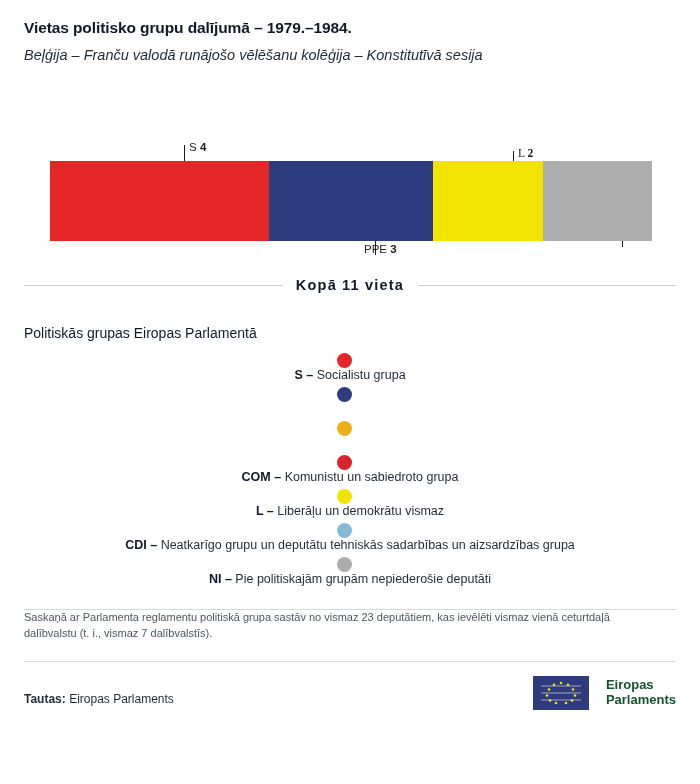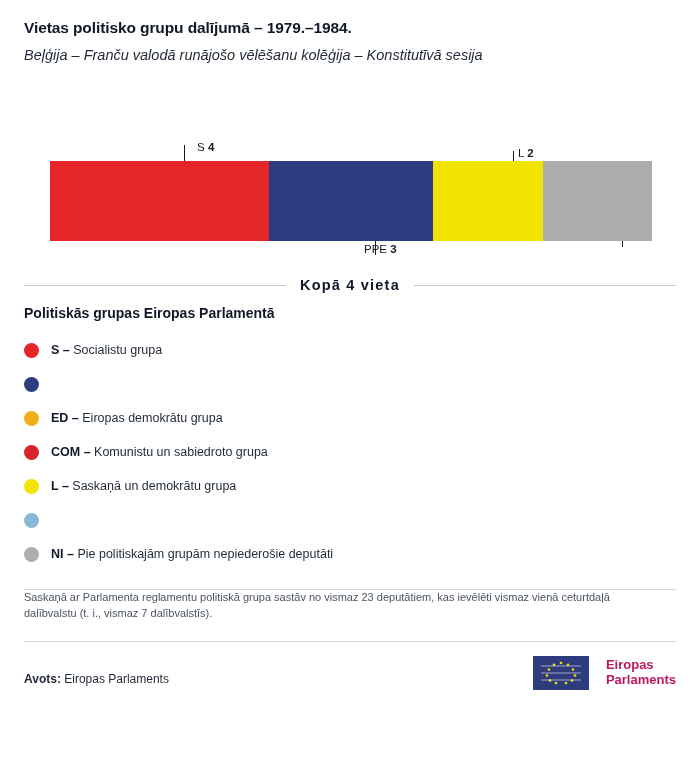--- a/index.html
+++ b/index.html
@@ -93,31 +93,32 @@
     padding: 0 14px;
     font-size: 14.5px;
     font-weight: bold;
     letter-spacing: 1.2px;
     color: #111827;
   }
 
   
   .legend-title {
     font-size: 14px;
-    font-weight: bold;
+    font-weight: normal;
     color: #111827;
-    margin-top: 8px;
+    margin-top: 28px;
   }
   .legend {
     margin-top: 12px;
   }
   .legend-item {
     display: flex;
     align-items: center;
     height: 34px;
+    flex-direction: column;
   }
   .dot {
     width: 15px;
     height: 15px;
     border-radius: 50%;
     flex: 0 0 auto;
     margin-right: 12px;
   }
   .legend-text {
     font-size: 12.5px;
@@ -170,135 +171,135 @@
   }
   .logo-mark .stars {
     position: absolute;
     left: 50%;
     top: 50%;
     transform: translate(-50%,-50%);
   }
   .logo-text {
     font-size: 13px;
     line-height: 1.15;
-    color: #be185d;
+    color: #14532d;
     font-weight: bold;
     margin-left: 8px;
   }
 </style>
 </head>
 <body>
 
 <div class="page">
 
   <h1 class="title">Vietas politisko grupu dalījumā – 1979.–1984.</h1>
   <h2 class="subtitle">Beļģija – Franču valodā runājošo vēlēšanu kolēģija – Konstitutīvā sesija</h2>
 
   <div class="chart-area">
 
     <div class="tick" style="left:160px; top:24px; height:62px;"></div>
-    <div class="tick-label" style="left:173px; top:20px;">
+    <div class="tick-label" style="left:165px; top:20px;">
       <span>S</span>
       <b>4</b>
     </div>
 
     <div class="tick" style="left:351px; top:40px; height:94px;"></div>
     <div class="tick-label" style="left:340px; top:122px;">
       <span>PPE</span>
       <b>3</b>
     </div>
 
     <div class="tick" style="left:489px; top:30px; height:56px;"></div>
-    <div class="tick-label" style="left:494px; top:26px;">
+    <div class="tick-label" style="left:494px; top:26px;font-family:Liberation Serif, serif;">
       <span>L</span>
       <b>2</b>
     </div>
 
     <div class="tick" style="left:598px; top:40px; height:86px;"></div>
     <div class="tick-label" style="left:580px; top:110px;">
       <span>NI</span>
       <b>2</b>
     </div>
 
     <div class="bar-row">
       <div class="seg" style="width:36.4%; background:#e52629;"></div>
       <div class="seg" style="width:27.3%; background:#2d3c7e;"></div>
       <div class="seg" style="width:18.2%; background:#f0e400;"></div>
       <div class="seg" style="width:18.1%; background:#adadad;"></div>
     </div>
   </div>
 
   <div class="total-wrap">
     <div class="total-line"></div>
-    <div class="total-text">Kopā 4 vieta</div>
+    <div class="total-text">Kopā 11 vieta</div>
   </div>
 
   <div class="legend-title">Politiskās grupas Eiropas Parlamentā</div>
 
   <div class="legend">
 
     <div class="legend-item">
       <span class="dot" style="background:#e52629;"></span>
       <span class="legend-text">
         <span class="abbr">S –</span>
         <span>Socialistu grupa</span>
       </span>
     </div>
 
     <div class="legend-item">
       <span class="dot" style="background:#2d3c7e;"></span>
     </div>
 
     <div class="legend-item">
       <span class="dot" style="background:#efb017;"></span>
-      <span class="legend-text">
-        <span class="abbr">ED –</span>
-        <span>Eiropas demokrātu grupa</span>
-      </span>
     </div>
 
     <div class="legend-item">
       <span class="dot" style="background:#d9232a;"></span>
       <span class="legend-text">
         <span class="abbr">COM –</span>
         <span>Komunistu un sabiedroto grupa</span>
       </span>
     </div>
 
     <div class="legend-item">
       <span class="dot" style="background:#f0e400;"></span>
       <span class="legend-text">
         <span class="abbr">L –</span>
-        <span>Saskaņā un demokrātu grupa</span>
+        <span>Liberāļu un demokrātu vismaz</span>
       </span>
     </div>
 
 
     <div class="legend-item">
       <span class="dot" style="background:#87b9d6;"></span>
+      <span class="legend-text">
+        <span class="abbr">CDI –</span>
+        <span>Neatkarīgo grupu un deputātu tehniskās sadarbības un aizsardzības grupa</span>
+      </span>
     </div>
 
     <div class="legend-item">
       <span class="dot" style="background:#adadad;"></span>
       <span class="legend-text">
         <span class="abbr">NI –</span>
         <span>Pie politiskajām grupām nepiederošie deputāti</span>
       </span>
     </div>
 
   </div>
 
   <div class="rule"></div>
   <div class="footnote">Saskaņā ar Parlamenta reglamentu politiskā grupa sastāv no vismaz 23 deputātiem, kas ievēlēti vismaz vienā ceturtdaļā dalībvalstu (t. i., vismaz 7 dalībvalstīs).</div>
 
   <div class="rule2"></div>
 
   <div class="source-row">
     <div class="source">
-      <b>Avots:</b>
+      <b>Tautas:</b>
       <span>Eiropas Parlaments</span>
     </div>
     <div class="logo">
       <div class="logo-mark">
         <svg class="stars" width="40" height="26" viewBox="0 0 40 26">
           <g fill="#f0e400">
             <circle cx="20" cy="3" r="1.3"></circle>
             <circle cx="27" cy="4.8" r="1.3"></circle>
             <circle cx="32" cy="9.5" r="1.3"></circle>
             <circle cx="34" cy="15.5" r="1.3"></circle>

